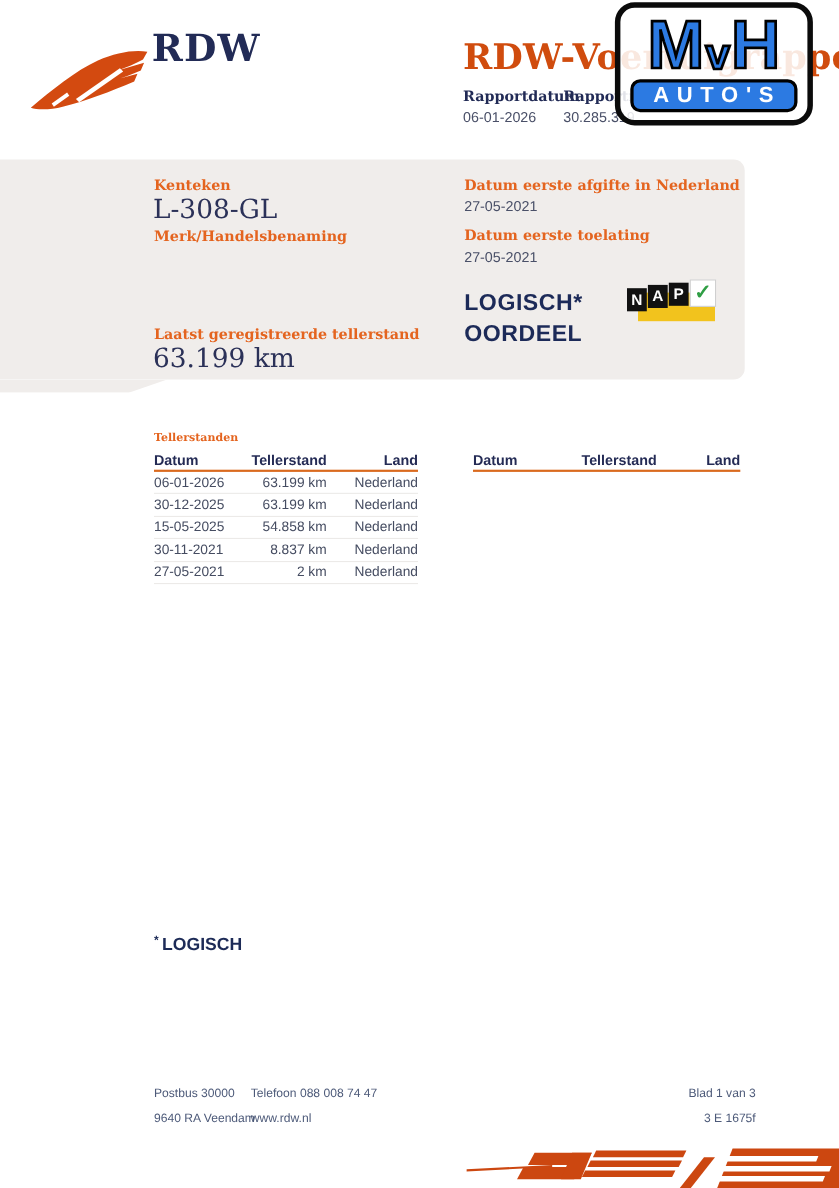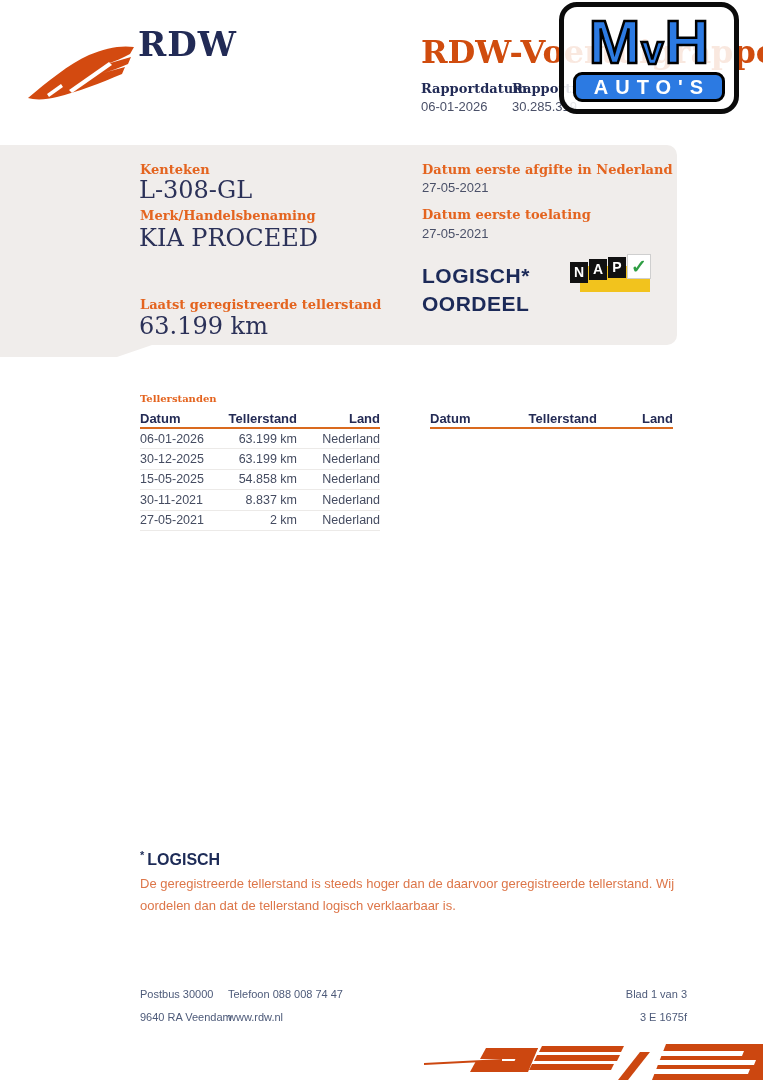--- a/index.html
+++ b/index.html
@@ -115,21 +115,20 @@
         <span class="mvh-big">H</span>
     </div>
     <div class="autos-bar">AUTO'S</div>
   </div>
 
   <div class="panel"></div>
 
   <div class="fld-label" style="left:140px;top:162px">Kenteken</div>
   <div class="fld-big" style="left:139px;top:176px">L-308-GL</div>
   <div class="fld-label" style="left:140px;top:208px">Merk/Handelsbenaming</div>
-  <div class="fld-big" style="left:139px;top:224px">KIA PROCEED</div>
   <div class="fld-label" style="left:140px;top:297px">Laatst geregistreerde tellerstand</div>
   <div class="fld-big" style="left:139px;top:312px">63.199 km</div>
 
   <div class="fld-label" style="left:422px;top:162px">Datum eerste afgifte in Nederland</div>
   <div class="fld-val" style="left:422px;top:180px">27-05-2021</div>
   <div class="fld-label" style="left:422px;top:207px">Datum eerste toelating</div>
   <div class="fld-val" style="left:422px;top:226px">27-05-2021</div>
 
   <div class="oordeel">
     <div>LOGISCH*</div>
@@ -181,21 +180,20 @@
 
   <div class="tbl tbl-right">
     <div class="trow thead">
       <span class="c1">Datum</span>
       <span class="c2">Tellerstand</span>
       <span class="c3">Land</span>
     </div>
   </div>
 
   <div class="fn-title"><span class="fn-star">*</span><span>LOGISCH</span></div>
-  <div class="fn-text">De geregistreerde tellerstand is steeds hoger dan de daarvoor geregistreerde tellerstand. Wij oordelen dan dat de tellerstand logisch verklaarbaar is.</div>
 
   <div class="ft ft-r1 ft-a">Postbus 30000</div>
   <div class="ft ft-r1 ft-b">Telefoon 088 008 74 47</div>
   <div class="ft ft-r1 ft-c">Blad 1 van 3</div>
   <div class="ft ft-r2 ft-a">9640 RA Veendam</div>
   <div class="ft ft-r2 ft-b">www.rdw.nl</div>
   <div class="ft ft-r2 ft-c">3 E 1675f</div>
 
   <svg class="stripes" viewBox="0 0 339 44">
     <g fill="#cc4710">

